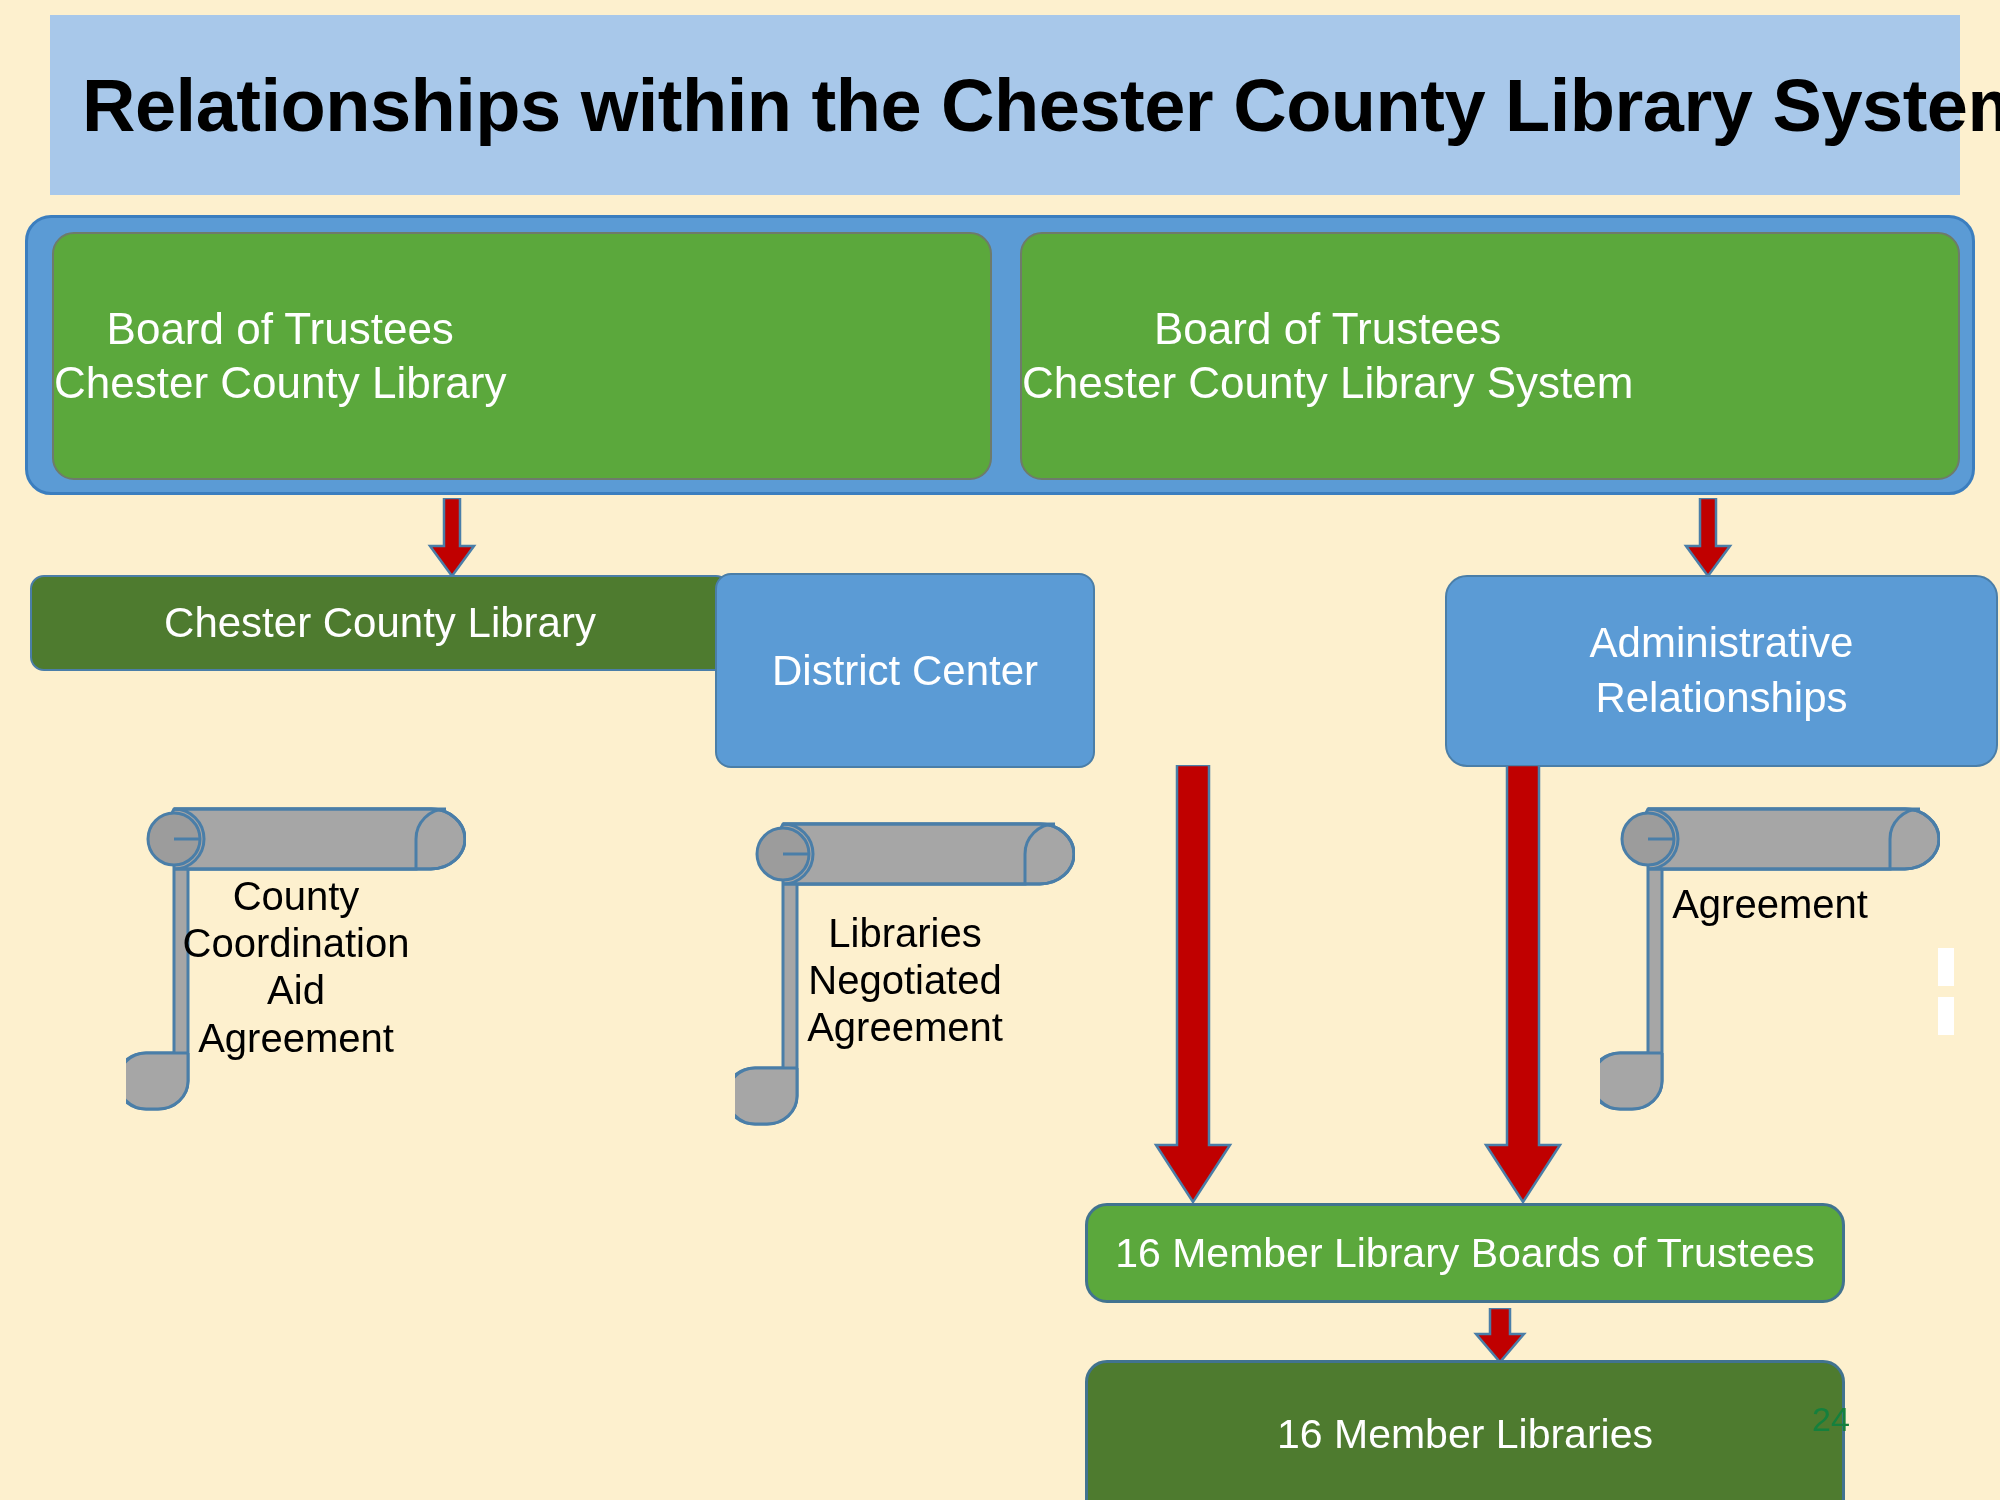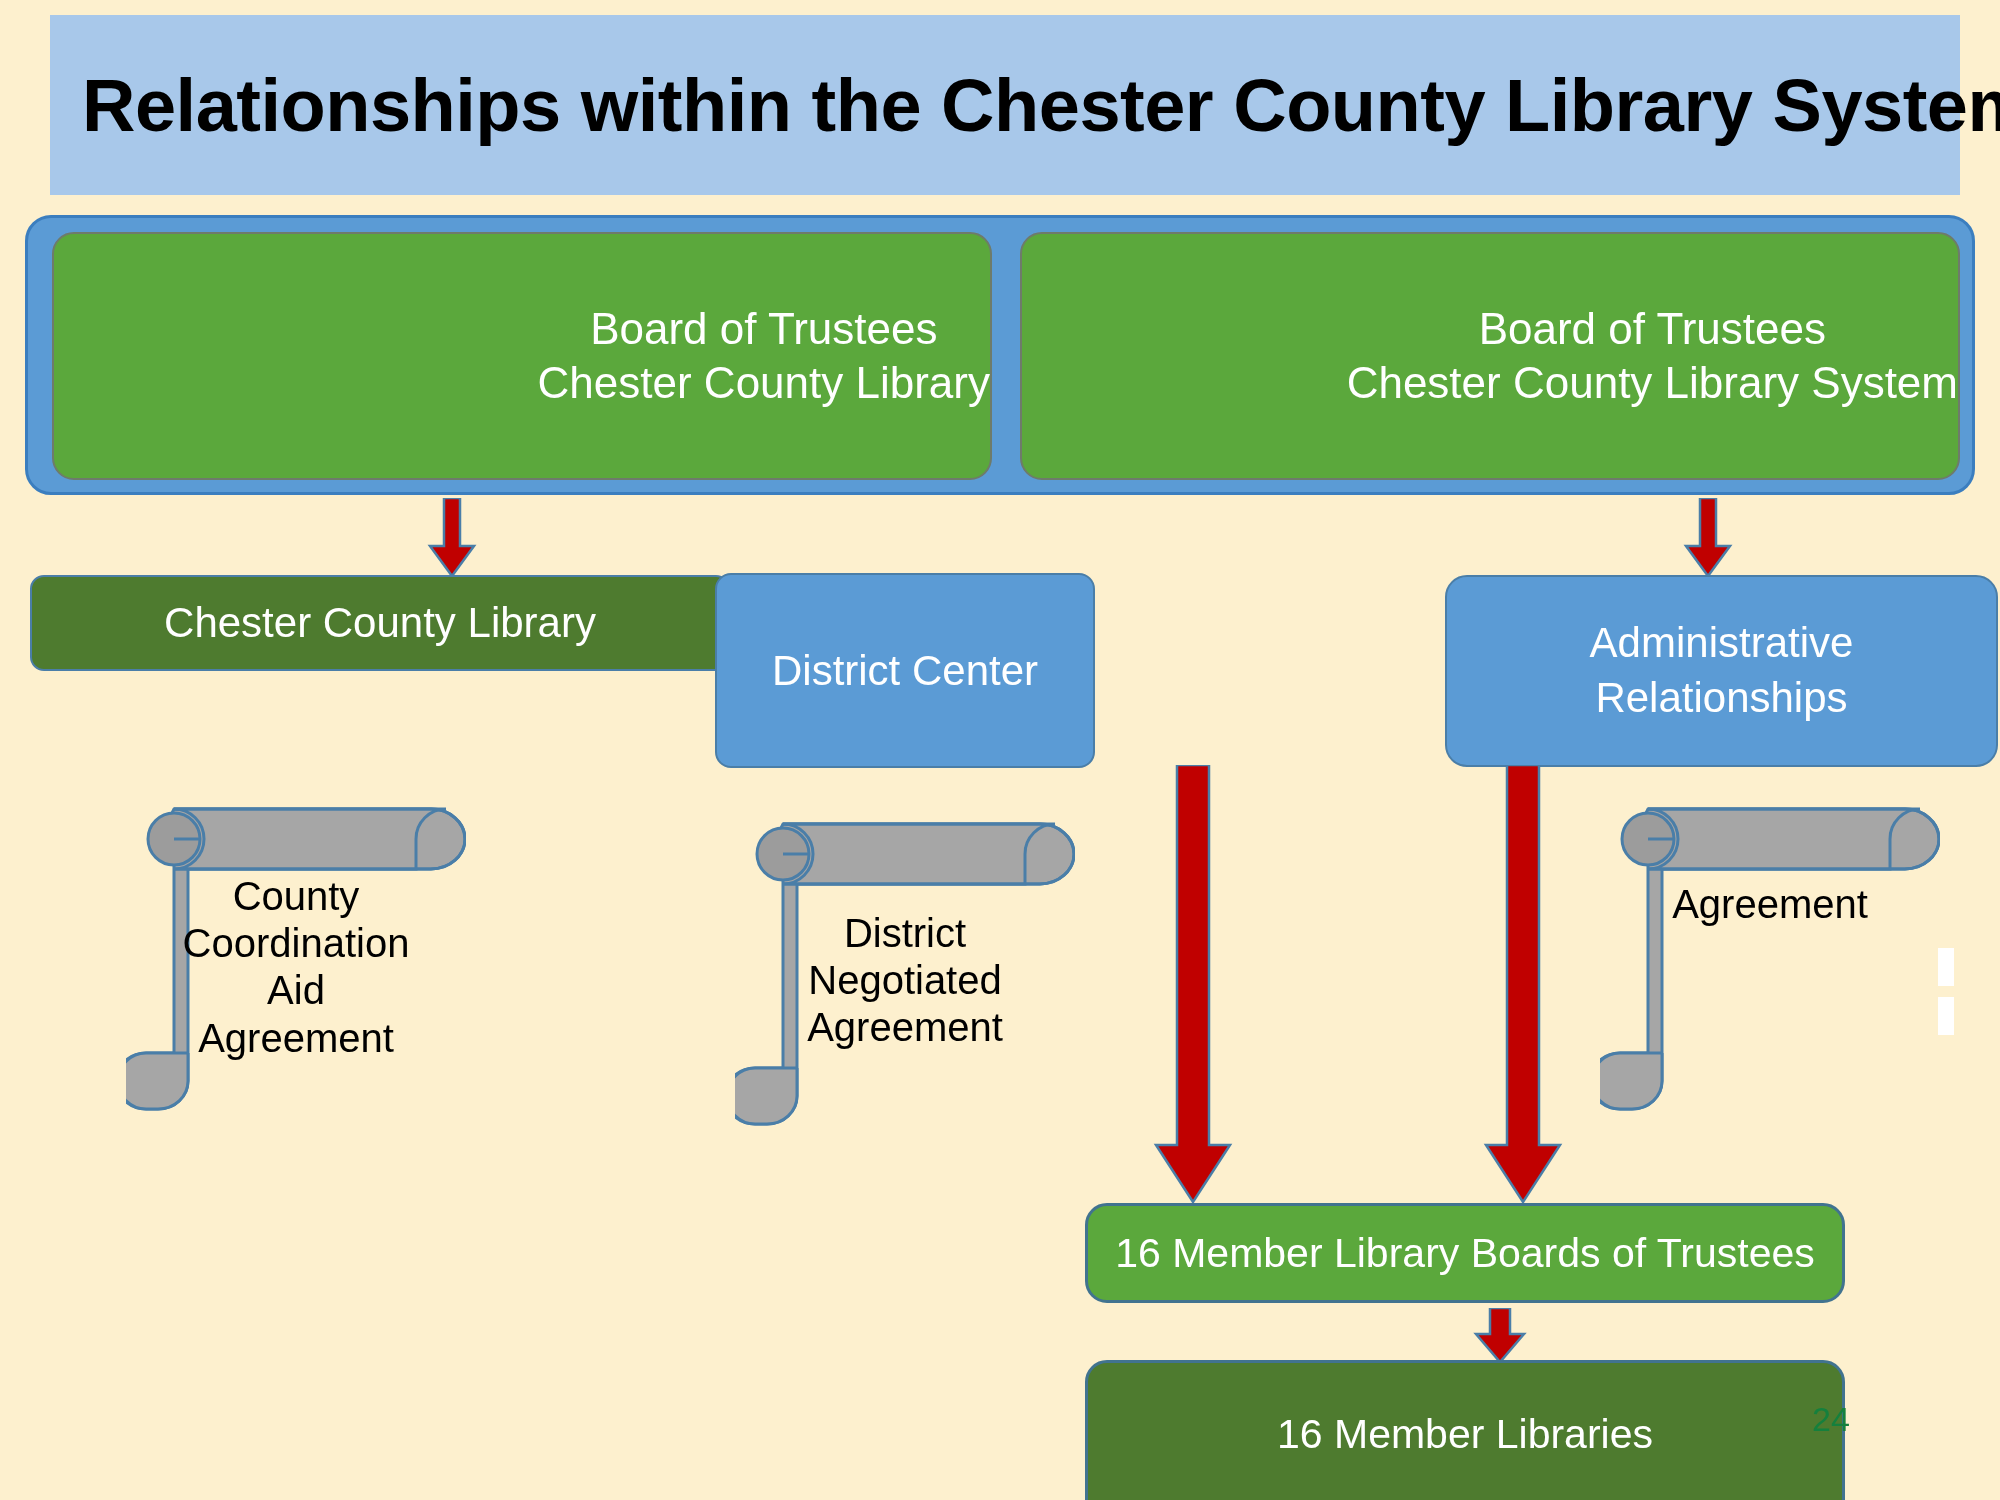--- a/index.html
+++ b/index.html
@@ -49,21 +49,21 @@
     box-sizing: border-box;
   }
   .green-top-box {
     position: absolute;
     background: #5BA83C;
     border: 2px solid #6E7B6B;
     border-radius: 22px;
     box-sizing: border-box;
     display: flex;
     align-items: center;
-    justify-content: flex-end;
+    justify-content: flex-start;
     text-align: center;
     color: #FFFFFF;
     font-size: 44px;
     line-height: 1.22;
   }
   #board-cc-library {
     left: 52px;
     top: 232px;
     width: 940px;
     height: 248px;
@@ -285,21 +285,21 @@
                a 30,28 0 0 1 0,-56 h 28 V 44 a 30,30 0 0 1 0,-30 Z" fill="#A6A6A6" stroke="#4A7EA8" stroke-width="3"></path>
       <path d="M 48,14 a 30,30 0 0 1 0,60 H 290 V 44 a 30,30 0 0 1 30,-30 Z" fill="#A6A6A6" stroke="#4A7EA8" stroke-width="3"></path>
       <circle cx="48" cy="44" r="26" fill="#9C9C9C" stroke="#4A7EA8" stroke-width="3"></circle>
       <path d="M 48,44 H 74" stroke="#4A7EA8" stroke-width="3" fill="none"></path>
       <path d="M 48,14 H 305 a 34,30 0 0 1 0,60 H 48" fill="none" stroke="#4A7EA8" stroke-width="3"></path>
       <circle cx="34" cy="286" r="26" fill="#9C9C9C" stroke="#4A7EA8" stroke-width="3"></circle>
       <path d="M 34,286 H 60" stroke="#4A7EA8" stroke-width="3" fill="none"></path>
       <path d="M 62,258 v 28 a 30,28 0 0 1 -30,28 H 20 a 28,28 0 0 1 0,-56 h 42" fill="#A6A6A6" stroke="#4A7EA8" stroke-width="3"></path>
     </svg>
     <div class="scroll-label">
-      <div>District</div>
+      <div>Libraries</div>
       <div>Negotiated</div>
       <div>Agreement</div>
     </div>
   </div>
 
   <div class="scroll" id="scroll-ccls">
     <svg width="340" height="330" viewBox="0 0 340 330">
       <path d="M 48,14 H 305 a 34,30 0 0 1 0,60 H 62 v 212 a 30,28 0 0 1 -30,28 H 20
                a 30,28 0 0 1 0,-56 h 28 V 44 a 30,30 0 0 1 0,-30 Z" fill="#A6A6A6" stroke="#4A7EA8" stroke-width="3"></path>
       <path d="M 48,14 a 30,30 0 0 1 0,60 H 290 V 44 a 30,30 0 0 1 30,-30 Z" fill="#A6A6A6" stroke="#4A7EA8" stroke-width="3"></path>

